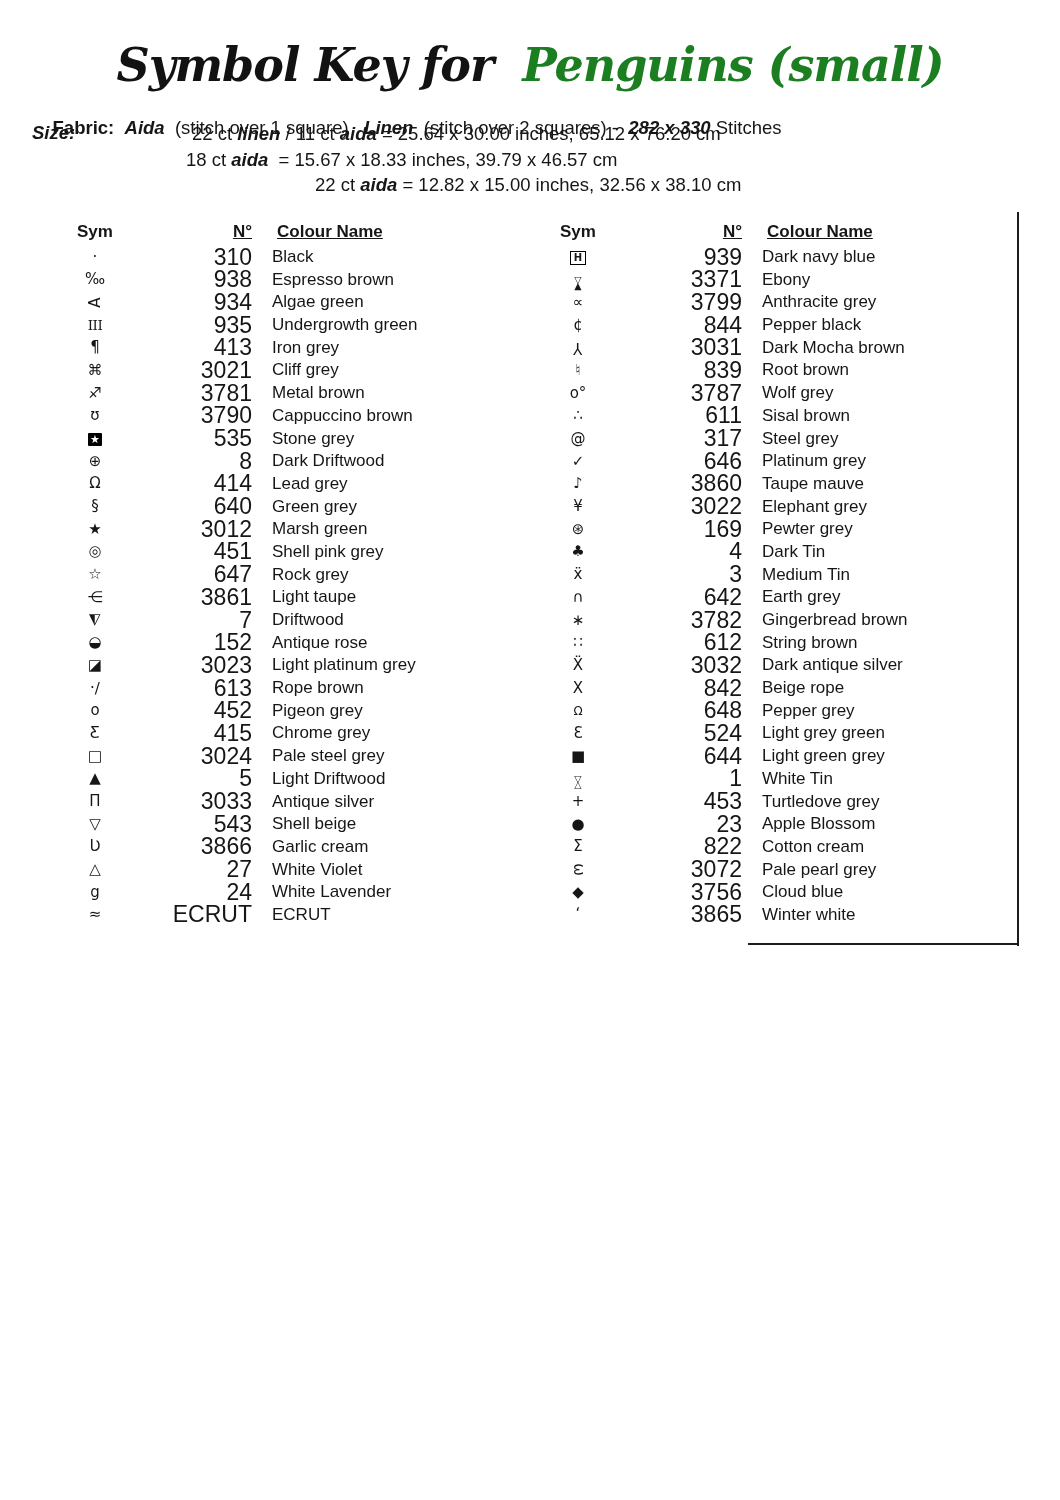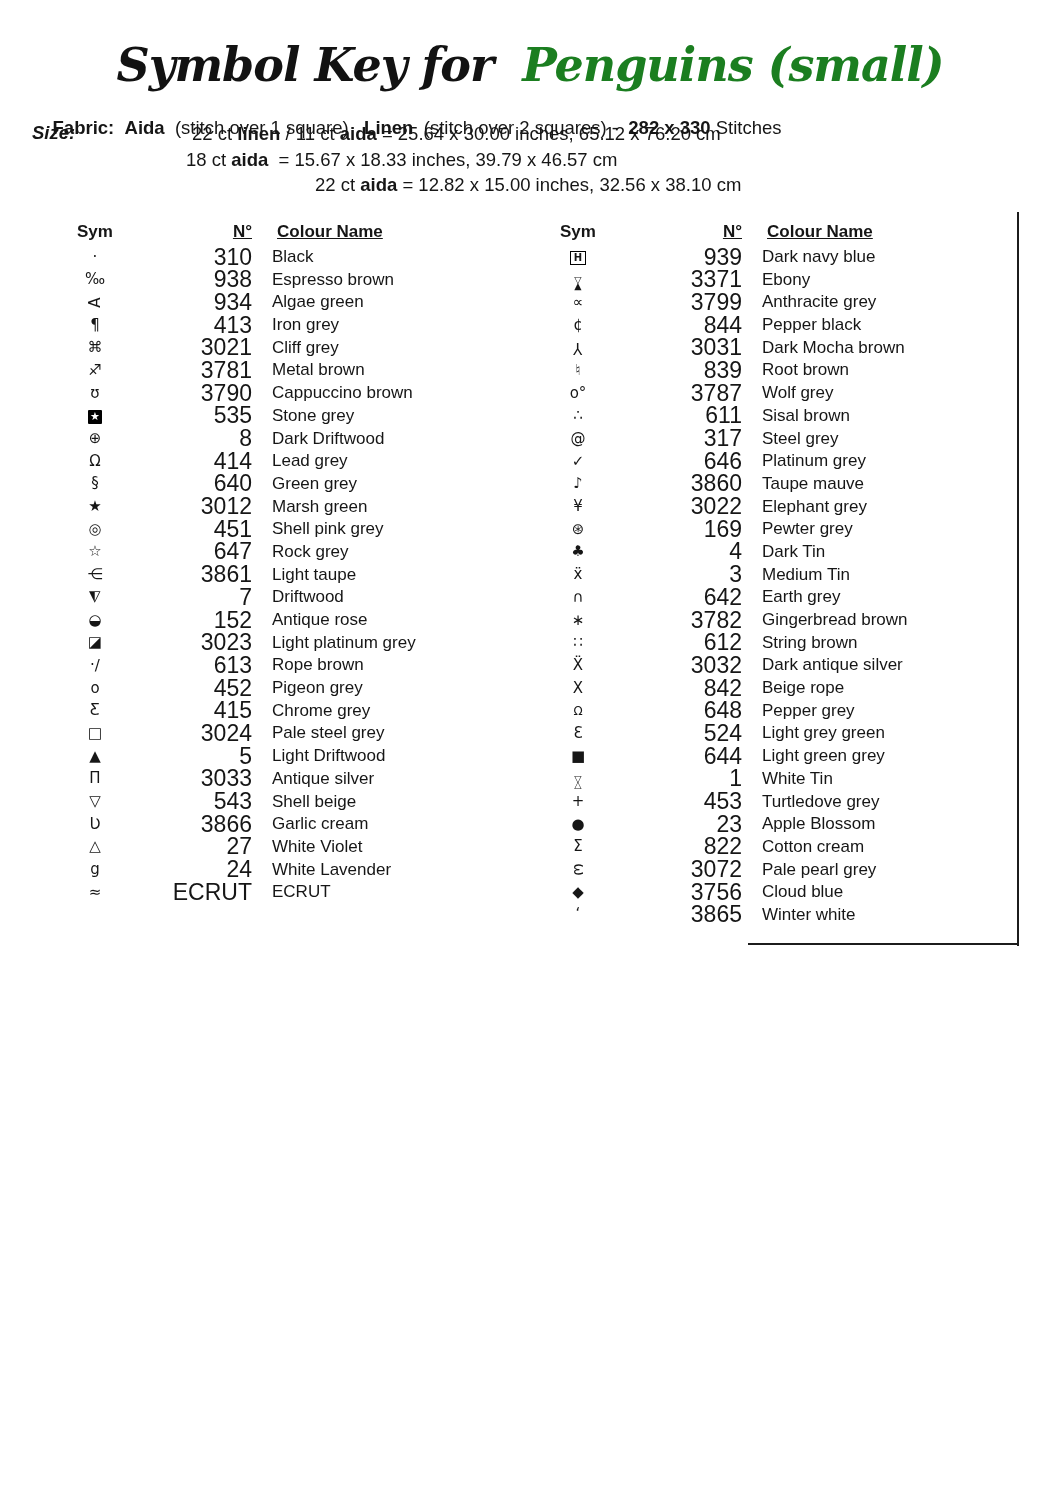--- a/index.html
+++ b/index.html
@@ -7,21 +7,21 @@
         font-family:"Liberation Sans","DejaVu Sans",sans-serif;color:#161616;}
 
   .title{position:absolute;top:38px;left:0;width:100%;text-align:center;margin:0;
          font-family:"DejaVu Serif",serif;font-style:italic;font-weight:bold;
          font-size:46px;letter-spacing:-1px;white-space:nowrap;}
   .t-black{color:#121212;}
   .t-green{margin-left:14px;}
 
   .fabric{position:absolute;top:95px;left:32px;font-size:18.5px;white-space:pre-wrap;}
   .fabric .lbl{font-weight:bold;}
-  .b{font-weight:bold;}
+  .b{font-weight:bold;font-style:italic;}
 
   .sizes{position:absolute;top:121px;left:32px;width:1000px;font-size:18.5px;}
   .size-lbl{position:absolute;left:0;top:1px;font-weight:bold;font-style:italic;}
   .size-line{height:25.6px;line-height:25.6px;white-space:pre-wrap;}
   .size-line:nth-child(1){padding-left:160px;}
   .size-line:nth-child(2){padding-left:154px;}
   .size-line:nth-child(3){padding-left:283px;}
   .size-line:nth-child(4){padding-left:286px;}
 
   .tbl{position:absolute;top:220px;}
@@ -91,20 +91,25 @@
         <span class="cell-sym">‰</span>
         <span class="cell-num">938</span>
         <span class="cell-name">Espresso brown</span>
       </div>
       <div class="trow">
         <span class="cell-sym"><span class="sym-rot" style="transform: rotate(-90deg);">A</span></span>
         <span class="cell-num">934</span>
         <span class="cell-name">Algae green</span>
       </div>
       <div class="trow">
+        <span class="cell-sym"><span class="sym-serif">III</span></span>
+        <span class="cell-num">935</span>
+        <span class="cell-name">Undergrowth green</span>
+      </div>
+      <div class="trow">
         <span class="cell-sym">¶</span>
         <span class="cell-num">413</span>
         <span class="cell-name">Iron grey</span>
       </div>
       <div class="trow">
         <span class="cell-sym">⌘</span>
         <span class="cell-num">3021</span>
         <span class="cell-name">Cliff grey</span>
       </div>
       <div class="trow">

